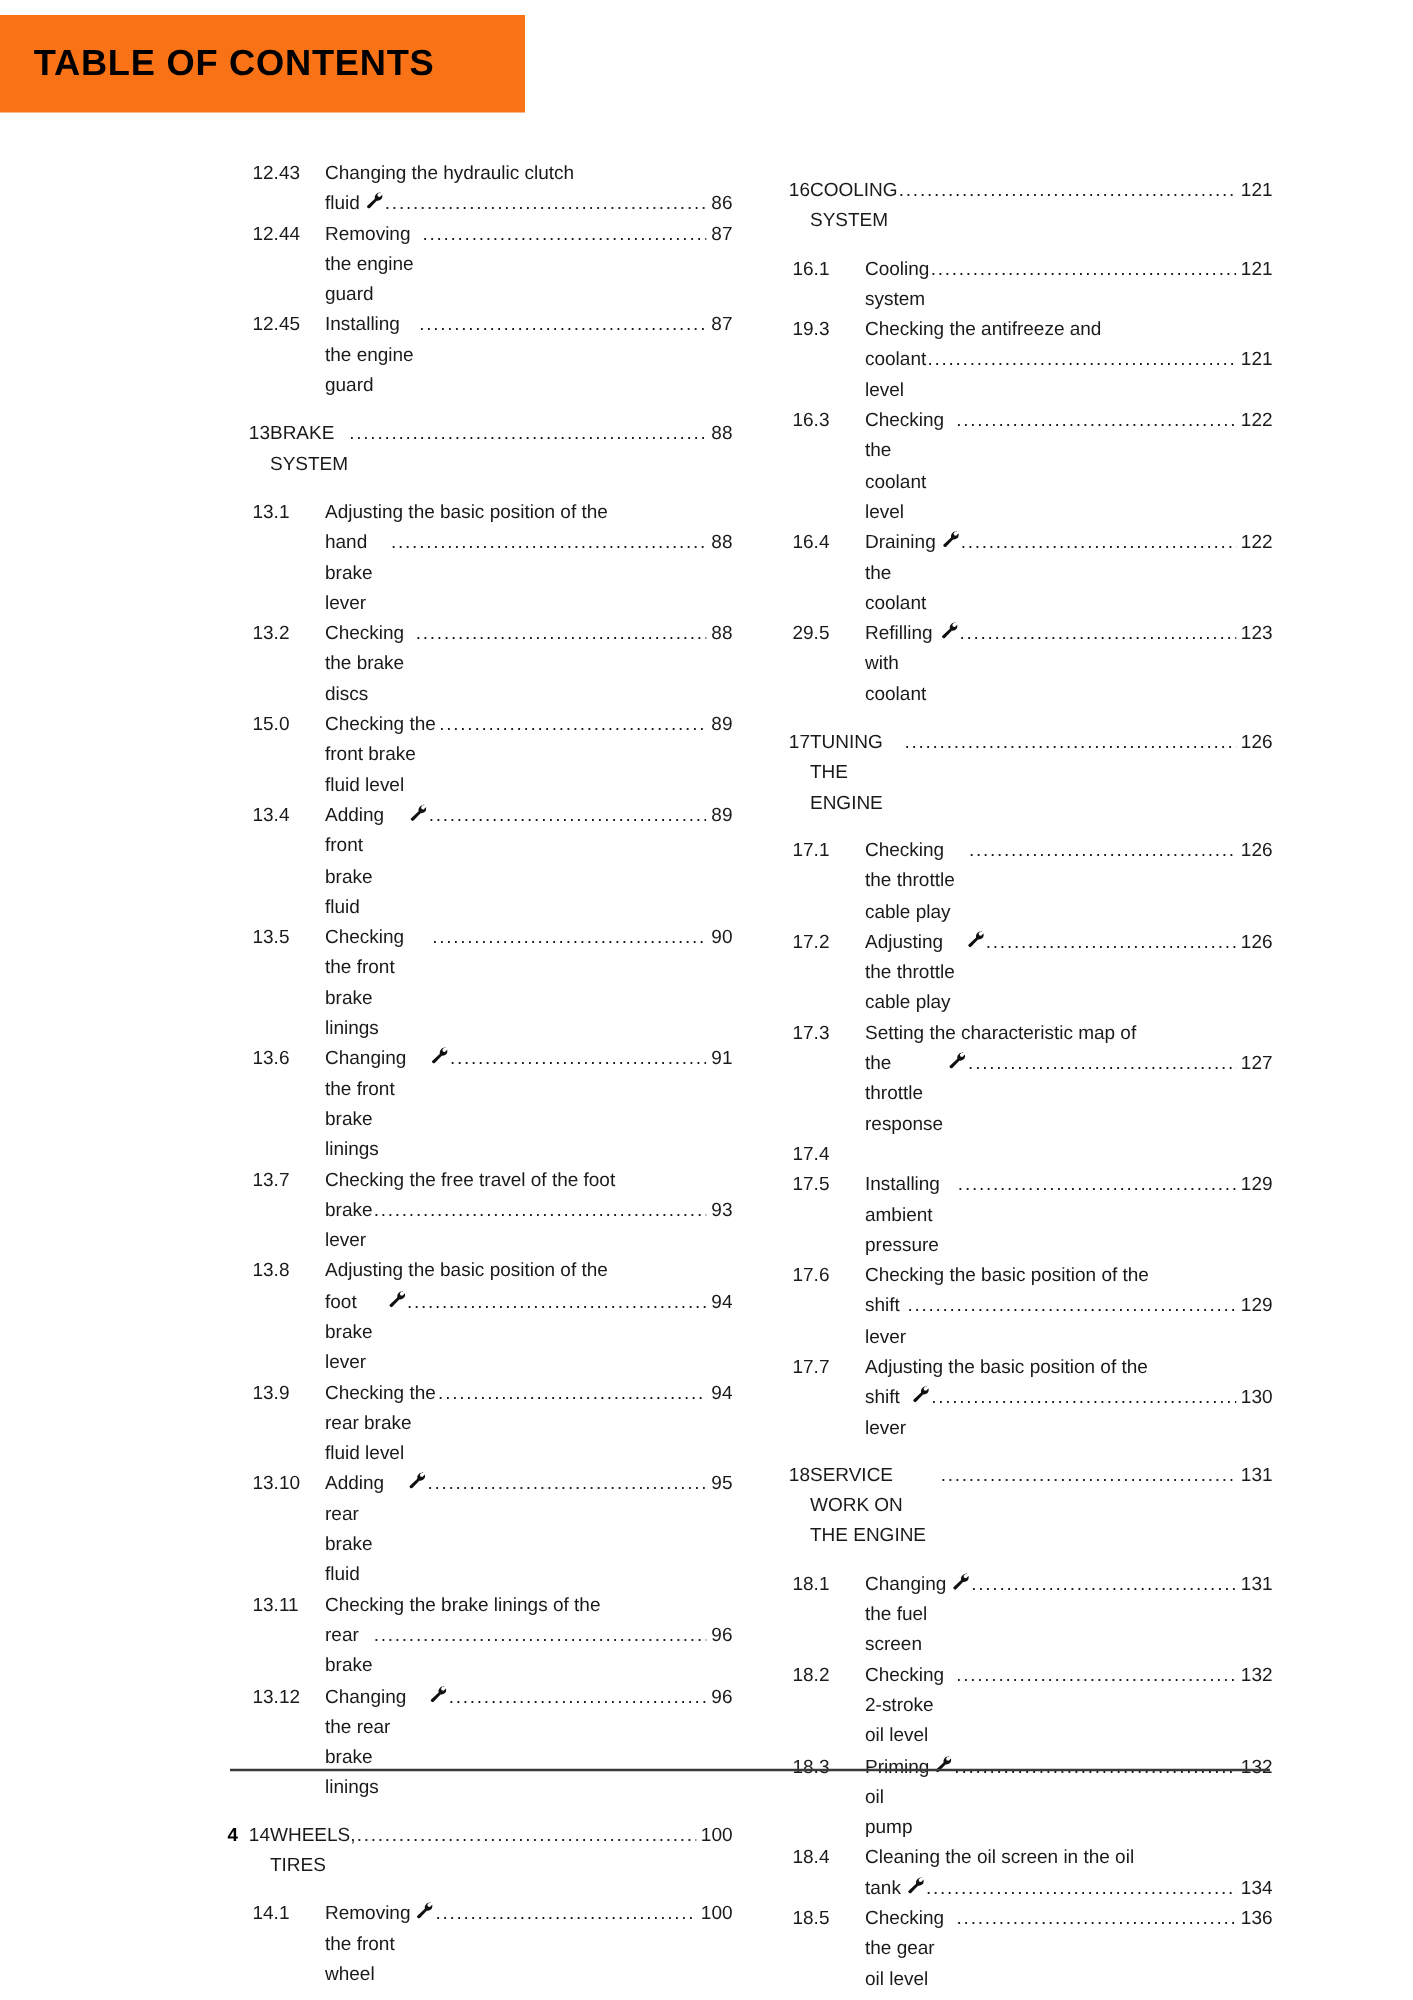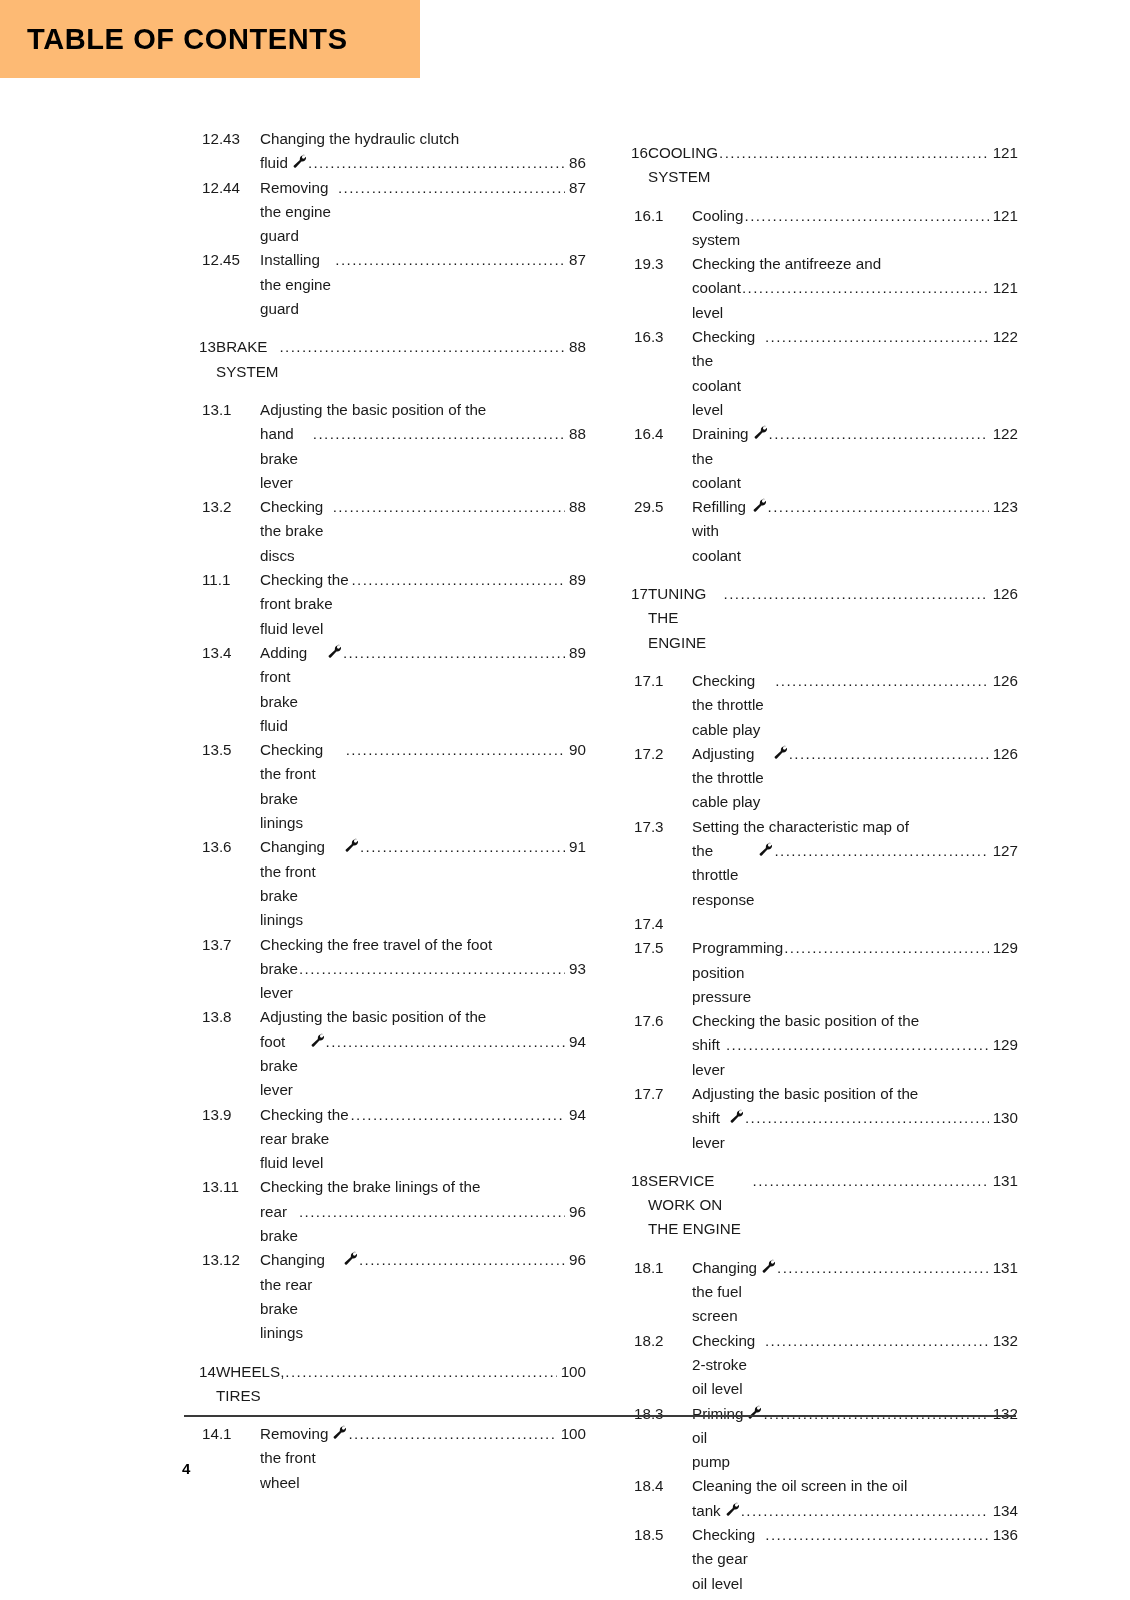--- a/index.html
+++ b/index.html
@@ -13,24 +13,24 @@
     font-family: "Liberation Sans", sans-serif;
     color: #1a1a1a;
     position: relative;
     overflow: hidden;
   }
 
   
   .header-bar {
     position: absolute;
     left: 0;
-    top: 0;
+    top: 12px;
     width: 420px;
     height: 78px;
-    background: #fdba74;
+    background: #f97316;
     display: flex;
     align-items: center;
   }
   .header-title {
     font-size: 29px;
     font-weight: bold;
     letter-spacing: 0.6px;
     color: #000000;
     padding-left: 27px;
   }
@@ -218,21 +218,21 @@
         <span class="num">13.2</span>
         <span class="title-wrap">
           <span class="leader-line">
             <span class="ttext">Checking the brake discs</span>
             <span class="dots"></span>
             <span class="page">88</span>
           </span>
         </span>
       </div>
       <div class="entry lvl2">
-        <span class="num">11.1</span>
+        <span class="num">15.0</span>
         <span class="title-wrap">
           <span class="leader-line">
             <span class="ttext">Checking the front brake fluid level</span>
             <span class="dots"></span>
             <span class="page">89</span>
           </span>
         </span>
       </div>
       <div class="entry lvl2">
         <span class="num">13.4</span>
@@ -301,20 +301,35 @@
           </span>
         </span>
       </div>
       <div class="entry lvl2">
         <span class="num">13.9</span>
         <span class="title-wrap">
           <span class="leader-line">
             <span class="ttext">Checking the rear brake fluid level</span>
             <span class="dots"></span>
             <span class="page">94</span>
+          </span>
+        </span>
+      </div>
+      <div class="entry lvl2">
+        <span class="num">13.10</span>
+        <span class="title-wrap">
+          <span class="leader-line">
+            <span class="ttext">Adding rear brake fluid</span>
+            <span class="wrench-icon">
+              <svg viewBox="0 0 16 16" width="14" height="14">
+                <path d="M14.6 1.6c-1.5-.5-3.2-.1-4.4 1.1-1.1 1.1-1.5 2.7-1.2 4.1L2.2 13.2c-.5.5-.5 1.2 0 1.7l.5.5c.5.5 1.2.5 1.7 0l6.4-6.8c1.4.3 2.9-.1 4-1.2 1.2-1.2 1.6-2.9 1.1-4.4l-2.3 2.3-1.9-.4-.4-1.9 2.3-2.3z" fill="#111111"></path>
+              </svg>
+            </span>
+            <span class="dots"></span>
+            <span class="page">95</span>
           </span>
         </span>
       </div>
       <div class="entry lvl2">
         <span class="num">13.11</span>
         <span class="title-wrap">
           <span class="plain-line">Checking the brake linings of the</span>
           <span class="leader-line">
             <span class="ttext">rear brake</span>
             <span class="dots"></span>
@@ -486,21 +501,21 @@
           </span>
         </span>
       </div>
       <div class="entry lvl2">
         <span class="num">17.4</span>
       </div>
       <div class="entry lvl2">
         <span class="num">17.5</span>
         <span class="title-wrap">
           <span class="leader-line">
-            <span class="ttext">Programming position pressure</span>
+            <span class="ttext">Installing ambient pressure</span>
             <span class="dots"></span>
             <span class="page">129</span>
           </span>
         </span>
       </div>
       <div class="entry lvl2">
         <span class="num">17.6</span>
         <span class="title-wrap">
           <span class="plain-line">Checking the basic position of the</span>
           <span class="leader-line">

